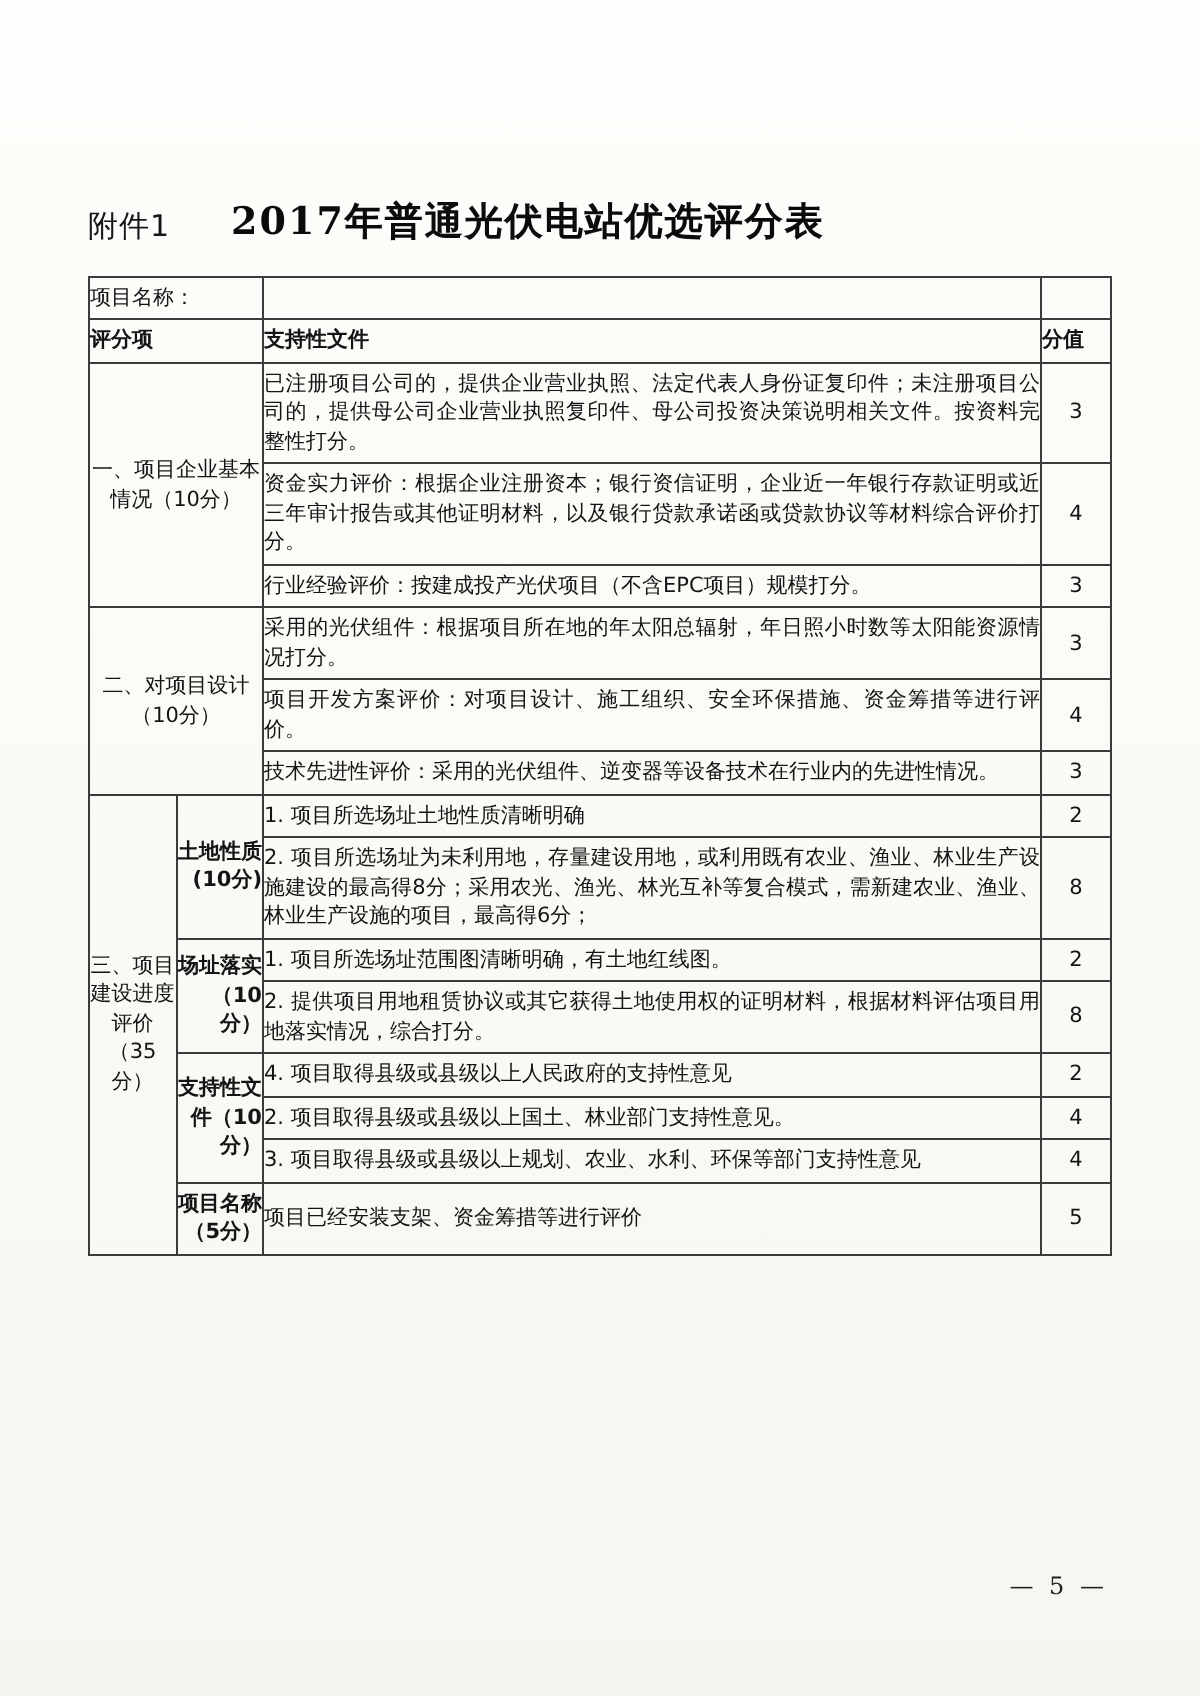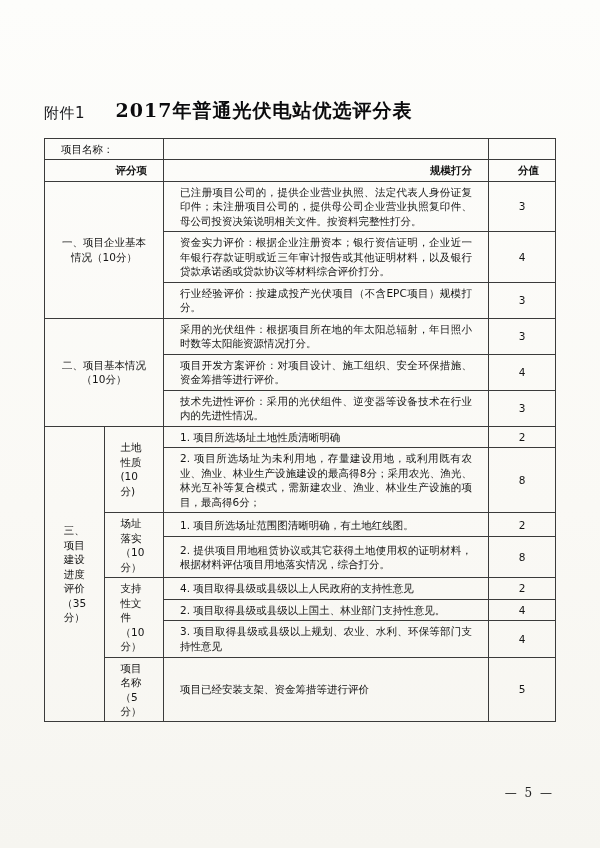--- a/index.html
+++ b/index.html
@@ -49,29 +49,29 @@
     left: 44px;
     top: 138px;
     width: 512px;
     border-collapse: collapse;
     table-layout: fixed;
     font-size: 10.5px;
     line-height: 1.38;
   }
   table.score-table td {
     border: 1px solid #3b3b3b;
-    padding: 3px 16px;
+    padding: 3px 0;
     vertical-align: middle;
     color: #141414;
   }
   .c-cat { width: 86px; text-align: center; font-weight: normal; }
-  .c-sub { width: 96px; text-align: left; font-weight: normal; }
+  .c-sub { width: 96px; text-align: right; font-weight: bold; }
   .c-detail { }
   .c-score { width: 34px; text-align: center; margin-top: 13px; }
-  .hdr td { text-align: right; font-weight: bold; }
+  .hdr td { text-align: left; font-weight: bold; }
   .proj-name-cell { text-align: left; font-weight: normal; padding-left: 5px; }
   .detail-text { text-align: justify; margin-left: 10px; }
   .nowrap-center { text-align: center; }
   .page-number {
     position: absolute;
     right: 46px;
     bottom: 48px;
     font-size: 12px;
     letter-spacing: 2px;
     color: #222;
@@ -90,40 +90,40 @@
   <table class="score-table">
     <tbody>
       <tr>
         <td class="c-cat proj-name-cell" colspan="2">项目名称：</td>
         <td class="c-detail"></td>
         <td class="c-score"></td>
       </tr>
 
       <tr class="hdr">
         <td class="c-cat" colspan="2">评分项</td>
-        <td class="c-detail nowrap-center">规模打分</td>
+        <td class="c-detail nowrap-center">支持性文件</td>
         <td class="c-score">分值</td>
       </tr>
 
       <tr>
         <td class="c-cat" colspan="2" rowspan="3">一、项目企业基本情况（10分）</td>
         <td class="c-detail detail-text">已注册项目公司的，提供企业营业执照、法定代表人身份证复印件；未注册项目公司的，提供母公司企业营业执照复印件、母公司投资决策说明相关文件。按资料完整性打分。</td>
         <td class="c-score">3</td>
       </tr>
       <tr>
         <td class="c-detail detail-text">资金实力评价：根据企业注册资本；银行资信证明，企业近一年银行存款证明或近三年审计报告或其他证明材料，以及银行贷款承诺函或贷款协议等材料综合评价打分。</td>
         <td class="c-score">4</td>
       </tr>
       <tr>
         <td class="c-detail detail-text">行业经验评价：按建成投产光伏项目（不含EPC项目）规模打分。</td>
         <td class="c-score">3</td>
       </tr>
 
       <tr>
-        <td class="c-cat" colspan="2" rowspan="3">二、项目基本情况（10分）</td>
+        <td class="c-cat" colspan="2" rowspan="3">二、对项目设计（10分）</td>
         <td class="c-detail detail-text">采用的光伏组件：根据项目所在地的年太阳总辐射，年日照小时数等太阳能资源情况打分。</td>
         <td class="c-score">3</td>
       </tr>
       <tr>
         <td class="c-detail detail-text">项目开发方案评价：对项目设计、施工组织、安全环保措施、资金筹措等进行评价。</td>
         <td class="c-score">4</td>
       </tr>
       <tr>
         <td class="c-detail detail-text">技术先进性评价：采用的光伏组件、逆变器等设备技术在行业内的先进性情况。</td>
         <td class="c-score">3</td>

